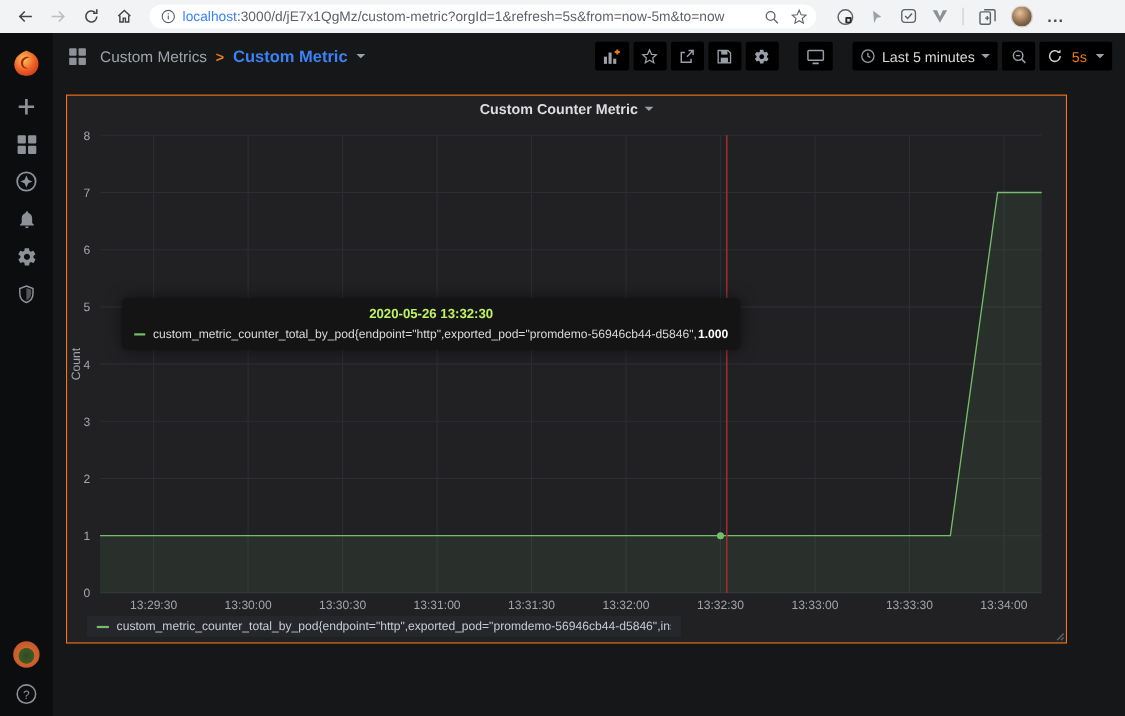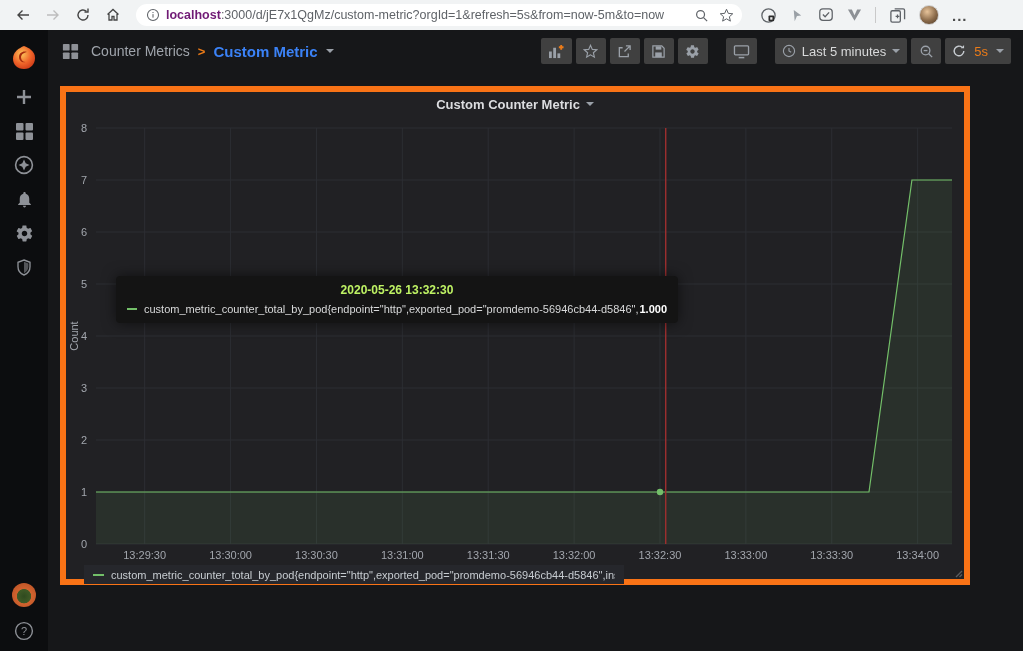--- a/index.html
+++ b/index.html
@@ -8,21 +8,21 @@
 
   
   .browser-bar { height:30px; background:#f1f3f4; display:flex; align-items:center;
                  padding:0 10px; gap:4px; }
   .b-btn { width:26px; height:24px; display:flex; align-items:center; justify-content:center;
            border-radius:4px; cursor:pointer; flex:0 0 auto; }
   .url-bar { width:606px; height:22px; background:#ffffff; border-radius:11px;
              display:flex; align-items:center; padding:0 8px 0 10px; margin-left:6px;
              flex:0 0 auto; }
   .url-text { font-size:12.5px; margin-left:6px; white-space:nowrap; overflow:hidden; }
-  .url-host { color:#701a75; font-weight:700; }
+  .url-host { color:#3b82f6; font-weight:400; }
   .url-rest { color:#5f6368;text-align:right; }
   .url-icons { margin-left:auto; display:flex; gap:10px; align-items:center; }
   .ext-area { display:flex; align-items:center; gap:13px; margin-left:14px; }
   .v-divider { width:1px; height:16px; background:#c9c9c9; }
   .browser-avatar { width:20px; height:20px; border-radius:50%;
       background:radial-gradient(circle at 40% 32%, #e7c39a 0%, #8a6a4a 55%, #4c3826 100%);
       border:1px solid #d0d0d0; }
   .ellipsis { font-size:15px; color:#4d4d4d; letter-spacing:1px; font-weight:700; }
 
   
@@ -44,31 +44,31 @@
   
   .gf-navbar { height:42px; display:flex; align-items:center; padding:0 12px 0 14px;
                background:#161719; flex:0 0 auto; }
   .breadcrumb { display:flex; align-items:center; gap:8px; }
   .bc-parent { color:#9fa4ab; font-size:14px; cursor:pointer; }
   .bc-sep { color:#eb7b18; font-size:13px; font-weight:700; }
   .bc-current { color:#3b82f6; font-size:15px; font-weight:600; cursor:pointer; }
   .caret { width:0; height:0; border-left:4px solid transparent; border-right:4px solid transparent;
            border-top:4px solid #9aa0a8; display:inline-block; }
   .nav-right { margin-left:auto; display:flex; align-items:center; gap:4px; }
-  .nav-btn { height:26px; min-width:30px; background:#404040; border:none; border-radius:2px;
+  .nav-btn { height:26px; min-width:30px; background:#000000; border:none; border-radius:2px;
              display:flex; align-items:center; justify-content:center; gap:6px; padding:0 7px;
              cursor:pointer; color:#9aa0a8; }
   .nav-gap { width:10px; }
   .tp-label { color:#d8d9da; font-size:13px; }
   .interval-label { color:#eb7b18; font-size:13px;text-align:center; }
 
   
   .dashboard { flex:1; position:relative; background:#161719; }
   .panel { position:absolute; left:12px; top:14px; width:910px; height:499px;
-           background:#212124; border:6px solid #f97316; }
+           background:#212124; border:1px solid #f97316; }
   .panel-header { height:24px; display:flex; align-items:center; justify-content:center;
                   gap:6px; cursor:pointer; position:relative; z-index:2; }
   .panel-title { color:#dcdde0; font-size:13px; font-weight:600; }
   .chart-svg { position:absolute; left:0; top:0; z-index:1; }
   .legend-row { position:absolute; left:18px; top:473px; height:19px; max-width:540px;
                 background:#26272c; display:flex; align-items:center; padding:0 9px;
                 z-index:2; cursor:pointer; }
   .legend-swatch { width:11px; height:2px; background:#73bf69; margin-right:7px; flex:0 0 auto; }
   .legend-text { color:#c7ccd1; font-size:11px; white-space:nowrap; overflow:hidden; }
 
@@ -217,21 +217,21 @@
 
   <div class="main">
     <div class="gf-navbar">
       <div class="breadcrumb">
         <svg width="17" height="17" viewBox="0 0 19 19" style="margin-right:4px">
             <rect x="1" y="1" width="7.5" height="7.5" rx="1" fill="#8e9197"></rect>
             <rect x="10.5" y="1" width="7.5" height="7.5" rx="1" fill="#8e9197"></rect>
             <rect x="1" y="10.5" width="7.5" height="7.5" rx="1" fill="#8e9197"></rect>
             <rect x="10.5" y="10.5" width="7.5" height="7.5" rx="1" fill="#8e9197"></rect>
           </svg>
-        <span class="bc-parent">Counter Metrics</span>
+        <span class="bc-parent">Custom Metrics</span>
         <span class="bc-sep">&gt;</span>
         <span class="bc-current">Custom Metric</span>
         <span class="caret"></span>
       </div>
       <div class="nav-right">
         <button class="nav-btn">
           <svg width="17" height="15" viewBox="0 0 18 16">
               <rect x="1" y="8" width="3" height="7" fill="#9aa0a8"></rect>
               <rect x="5.5" y="4" width="3" height="11" fill="#9aa0a8"></rect>
               <rect x="10" y="10" width="3" height="5" fill="#9aa0a8"></rect>

